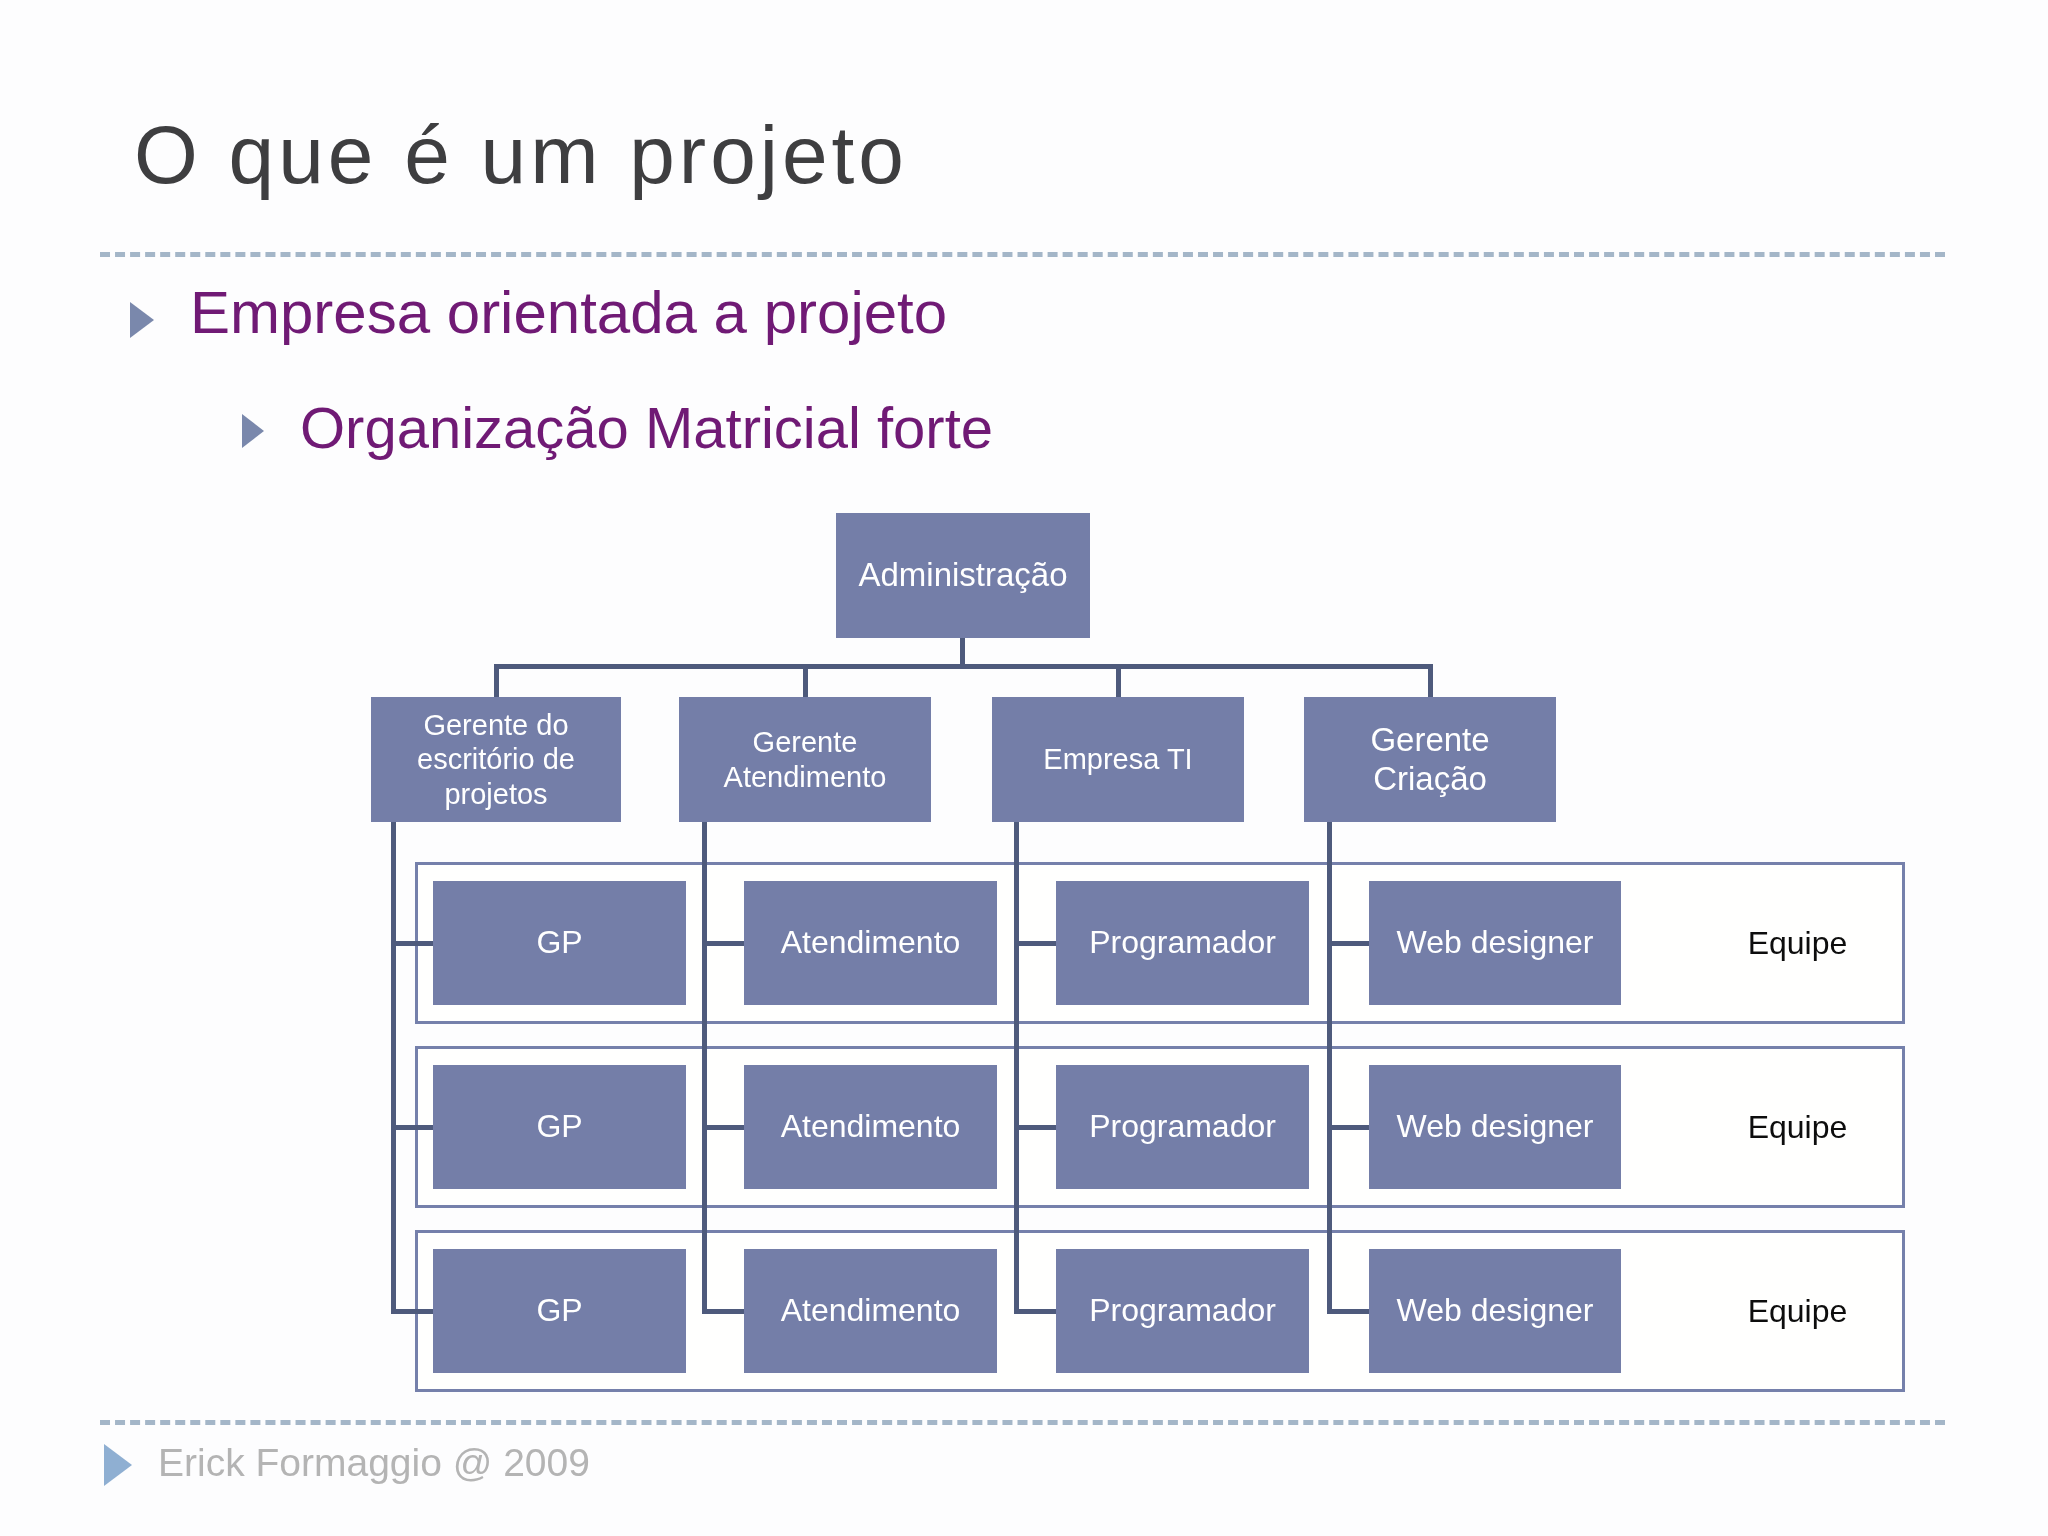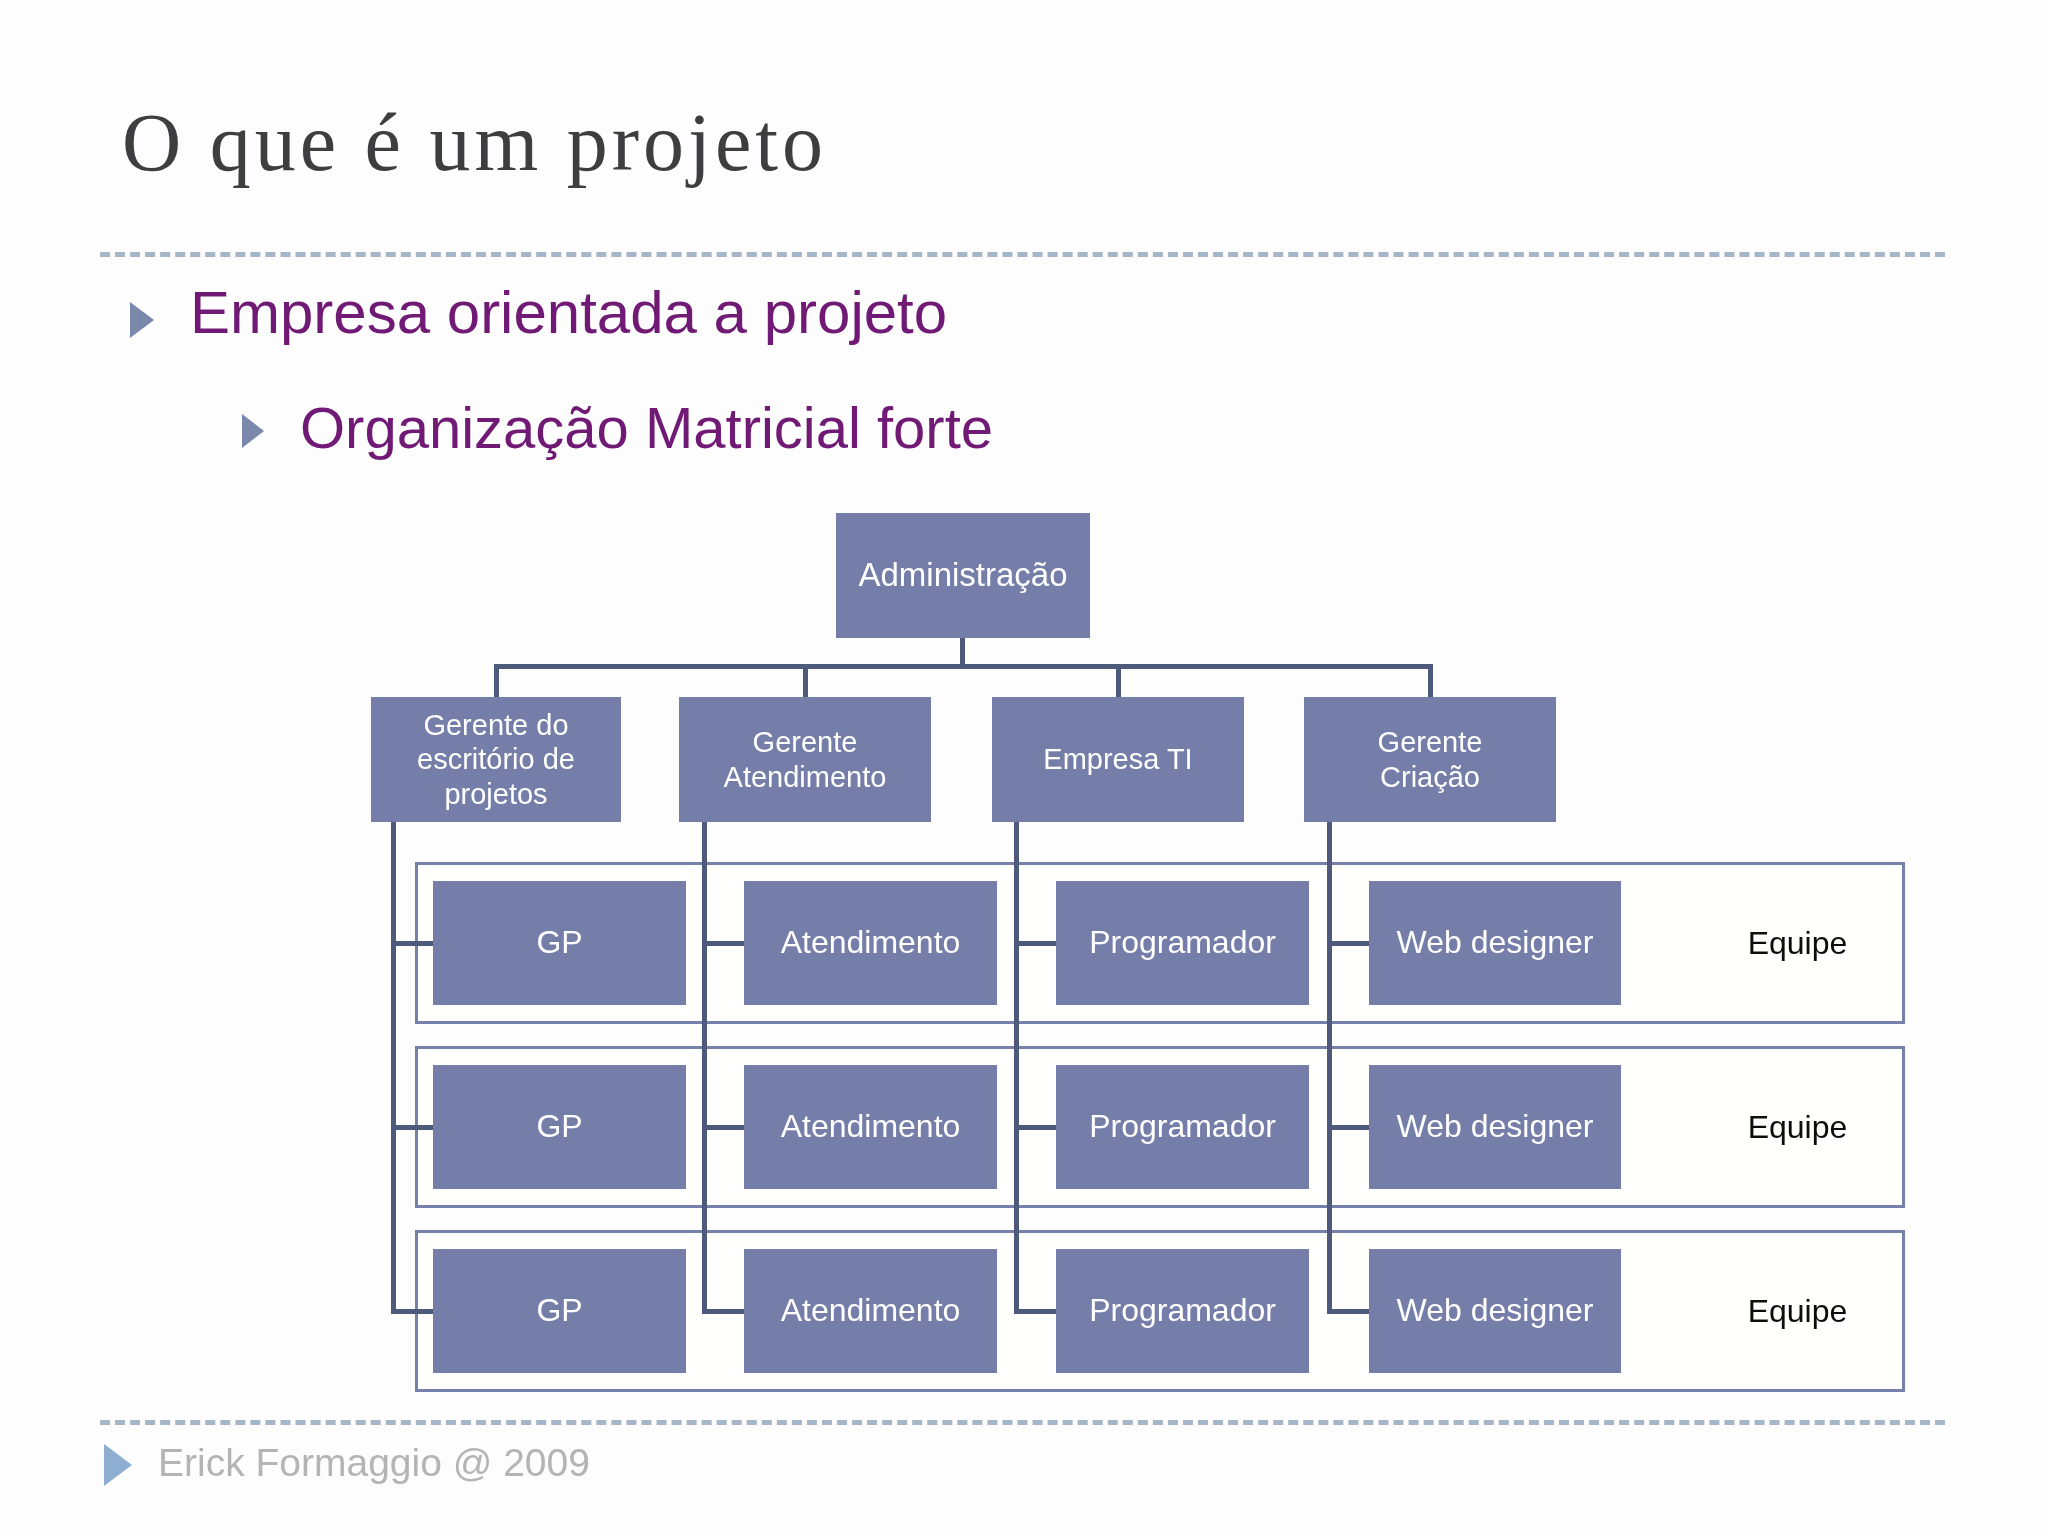--- a/index.html
+++ b/index.html
@@ -1,22 +1,22 @@
 <!DOCTYPE html>
 <html style="--title-color: #3E3E40; --dashed-rule: #A4B6C8; --accent-bullet: #7A88AC; --footer-bullet: #8FAFD2; --footer-text-color: #B4B4B4; --node-fill: #747EA8; --node-text: #FFFFFF; --connector: #4E5A7C; --row-border: #7580AB;"><head>
 <meta charset="utf-8">
 <style>
   html,body{margin:0;padding:0;background:#ffffff;}
   .slide{
     position:relative;width:2048px;height:1536px;background:#fdfdfe;
     font-family:"Liberation Sans",sans-serif;overflow:hidden;
   }
   .title{
-    position:absolute;left:122px;top:96px;margin:0;
-    font-family:Liberation Serif, serif;font-weight:400;
+    position:absolute;left:122px;top:96px;margin:12px;
+    font-family:Liberation Sans, sans-serif;font-weight:400;
     font-size:82px;letter-spacing:4px;color:var(--title-color,#3E3E40);
   }
   .rule{position:absolute;height:0;border-top:5px dashed var(--dashed-rule,#A4B6C8);}
   .bullet-text{position:absolute;color:#701a75;white-space:nowrap;}
   .tri{position:absolute;width:0;height:0;}
   .tri-l1{border-left:24px solid var(--accent-bullet,#7A88AC);border-top:18px solid transparent;border-bottom:18px solid transparent;}
   .tri-l2{border-left:22px solid var(--accent-bullet,#7A88AC);border-top:17px solid transparent;border-bottom:17px solid transparent;}
   .tri-footer{border-left:28px solid var(--footer-bullet,#8FAFD2);border-top:21px solid transparent;border-bottom:21px solid transparent;}
   .node{
     position:absolute;background:var(--node-fill,#747EA8);color:var(--node-text,#FFFFFF);
@@ -77,21 +77,21 @@
   <div class="conn" style="left:391px;top:1309px;width:45px;height:5px;"></div>
   <div class="conn" style="left:702px;top:1309px;width:45px;height:5px;"></div>
   <div class="conn" style="left:1014px;top:1309px;width:45px;height:5px;"></div>
   <div class="conn" style="left:1327px;top:1309px;width:45px;height:5px;"></div>
 
   <div class="node" style="left:836px;top:513px;width:254px;height:125px;font-size:33px;">Administração</div>
 
   <div class="node" style="left:371px;top:697px;width:250px;height:125px;font-size:29px;padding:0 20px;box-sizing:border-box;">Gerente do escritório de projetos</div>
   <div class="node" style="left:679px;top:697px;width:252px;height:125px;font-size:29px;padding:0 30px;box-sizing:border-box;">Gerente Atendimento</div>
   <div class="node" style="left:992px;top:697px;width:252px;height:125px;font-size:29px;">Empresa TI</div>
-  <div class="node" style="left:1304px;top:697px;width:252px;height:125px;font-size:29px;padding:0 50px;box-sizing:border-box;">Gerente Criação</div>
+  <div class="node" style="left:1304px;top:697px;width:252px;height:125px;font-size:33px;padding:0 50px;box-sizing:border-box;">Gerente Criação</div>
 
   <div class="node" style="left:433px;top:881px;width:253px;height:124px;font-size:32px;">GP</div>
   <div class="node" style="left:744px;top:881px;width:253px;height:124px;font-size:32px;">Atendimento</div>
   <div class="node" style="left:1056px;top:881px;width:253px;height:124px;font-size:32px;">Programador</div>
   <div class="node" style="left:1369px;top:881px;width:252px;height:124px;font-size:32px;">Web designer</div>
   <div class="row-label" style="left:1690px;top:862px;width:215px;height:162px;">Equipe</div>
 
   <div class="node" style="left:433px;top:1065px;width:253px;height:124px;font-size:32px;">GP</div>
   <div class="node" style="left:744px;top:1065px;width:253px;height:124px;font-size:32px;">Atendimento</div>
   <div class="node" style="left:1056px;top:1065px;width:253px;height:124px;font-size:32px;">Programador</div>

